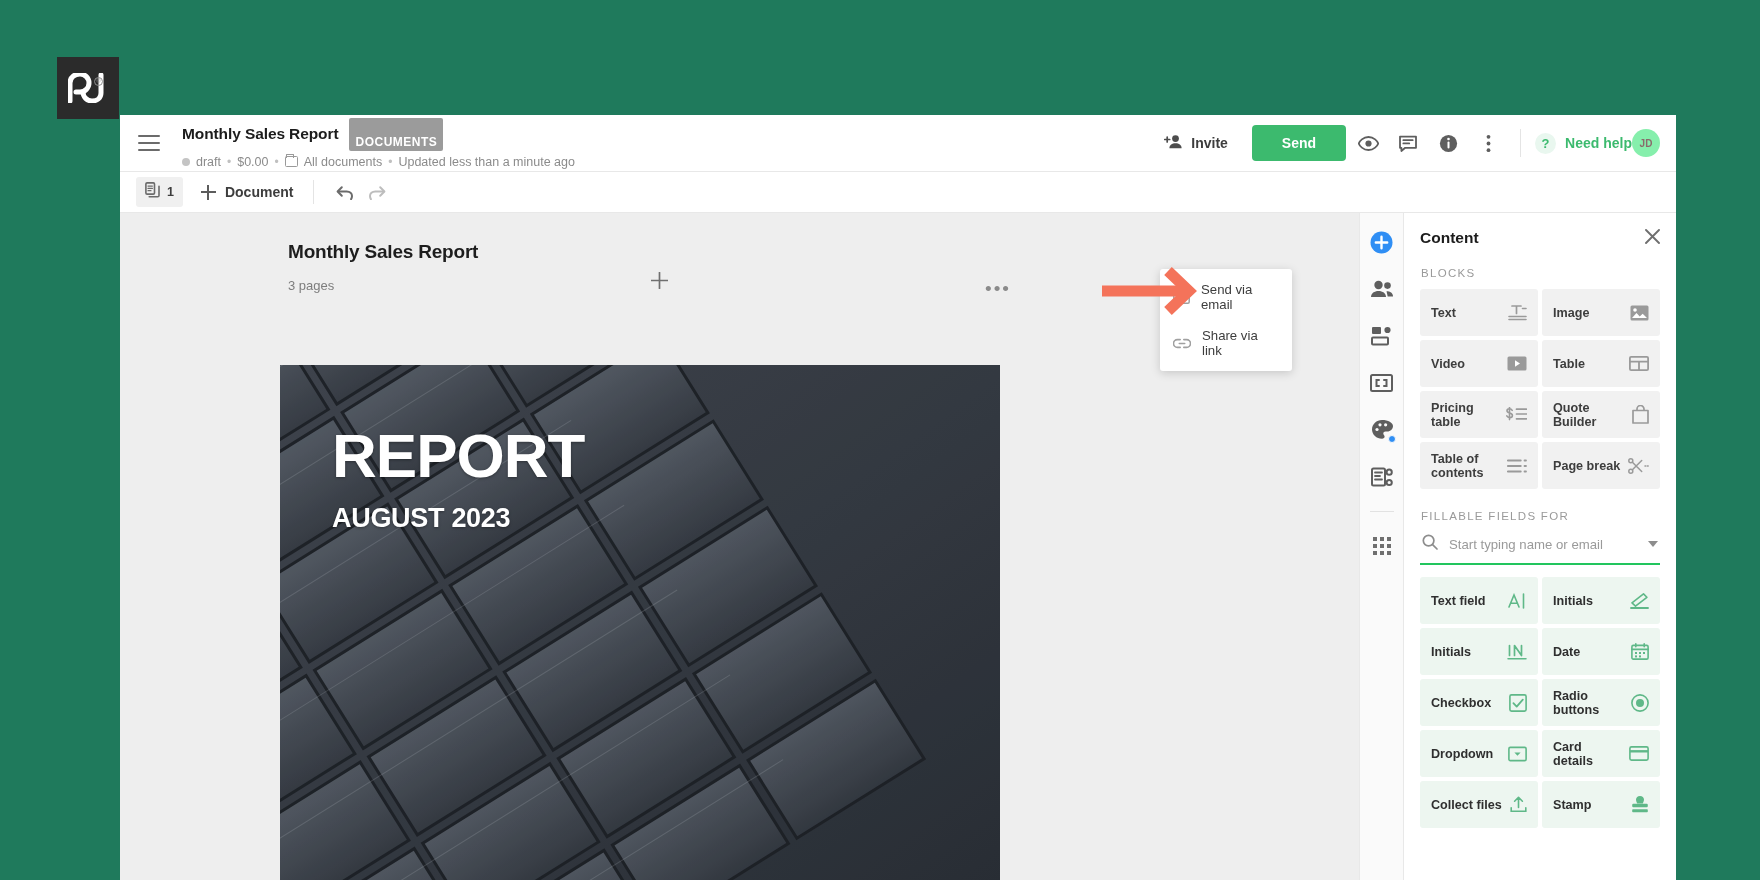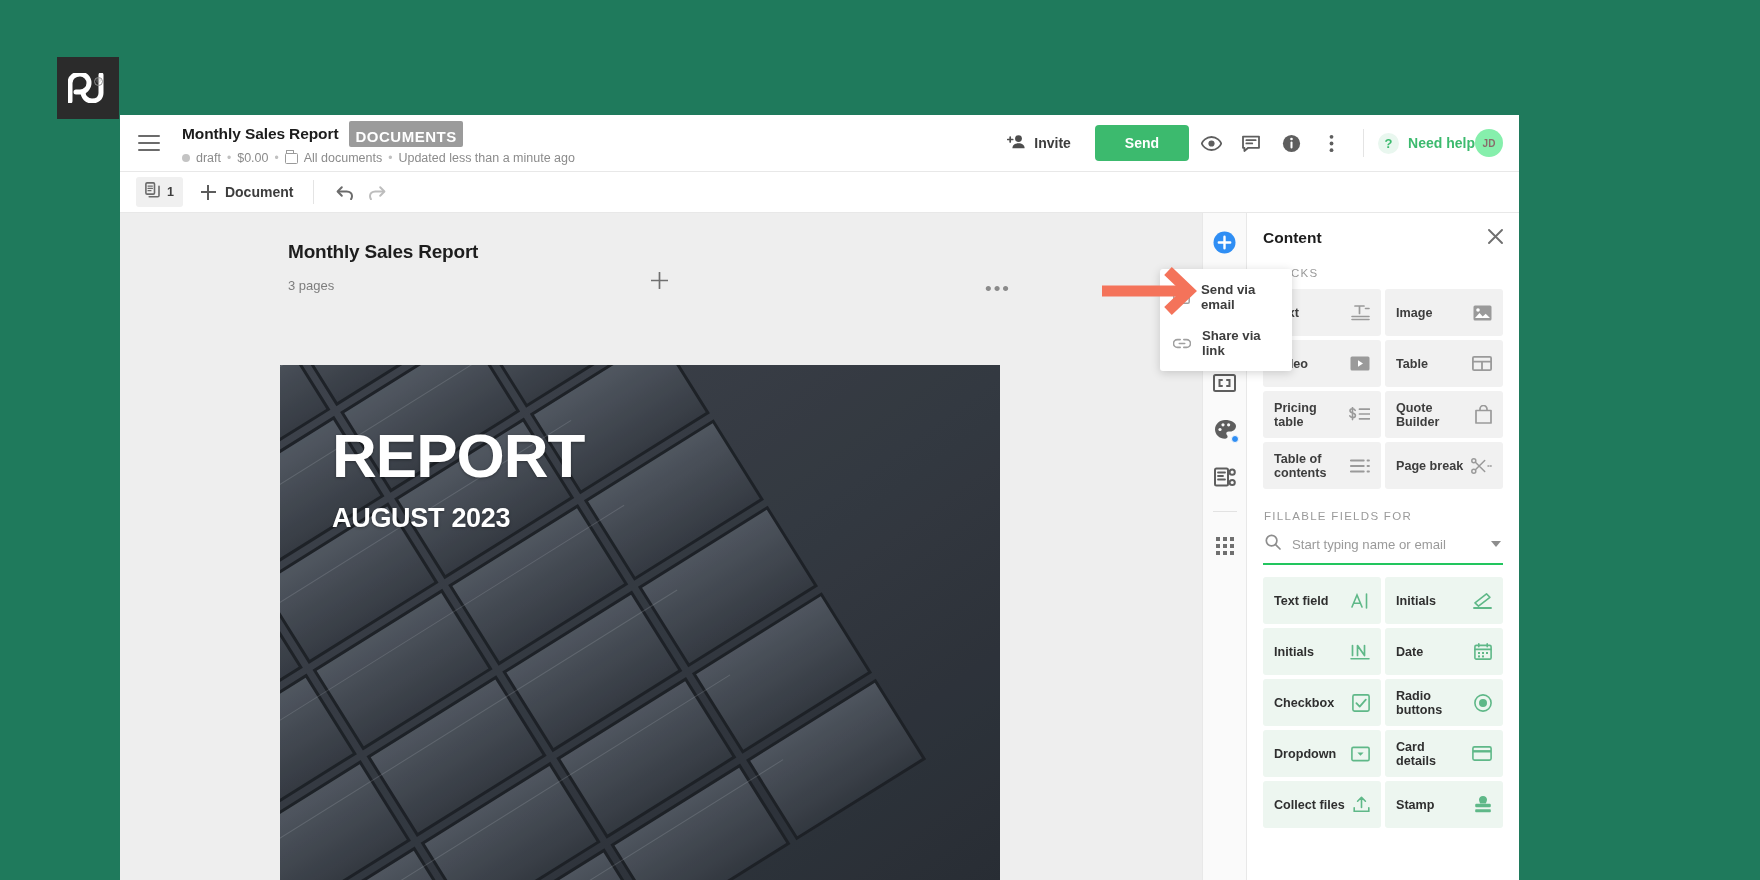--- a/index.html
+++ b/index.html
@@ -22,21 +22,21 @@
   .logo-reg {
     position: absolute; right: 5px; top: 4px;
     width: 9px; height: 9px; border-radius: 50%;
     border: 1px solid #8f8f8f; color: #8f8f8f;
     font-size: 6px; line-height: 7px; text-align: center;
   }
 
   
   .app {
     position: absolute; left: 120px; top: 115px;
-    width: 1399px; height: 765px;
+    width: 1556px; height: 765px;
     background: #ffffff;
     overflow: hidden;
   }
 
   
   .topbar {
     position: relative;
     height: 57px;
     border-bottom: 1px solid #e8e8e8;
     display: flex; align-items: center;
@@ -48,22 +48,22 @@
     cursor: pointer; margin-right: 22px; flex: 0 0 auto;
   }
   .hamburger i { display: block; height: 2px; background: #6b6b6b; border-radius: 1px; }
 
   .doc-meta { flex: 0 0 auto; }
   .doc-title-row { display: flex; align-items: center; gap: 11px; }
   .doc-title {
     font-size: 15.5px; font-weight: bold; color: #1c1c1c; letter-spacing: -0.1px;
   }
   .doc-badge {
-    background: #9b9b9b; color: #fff; font-size: 15px; font-weight: bold;
-    letter-spacing: 0.5px; padding: 7px 6px 2px; border-radius: 2px;
+    background: #9b9b9b; color: #fff; font-size: 12px; font-weight: bold;
+    letter-spacing: 0.5px; padding: 17px 6px 2px; border-radius: 2px;
   }
   .doc-sub {
     display: flex; align-items: center; gap: 6px;
     font-size: 12.5px; color: #8b8b8b; margin-top: 4px;
   }
   .dot-status { width: 8px; height: 8px; border-radius: 50%; background: #c4c4c4; display:inline-block; }
   .sep-dot { color: #c0c0c0; font-size: 12px; }
   .folder-ic { width: 13px; height: 11px; border: 1.4px solid #9a9a9a; border-radius: 1.5px; position: relative; display:inline-block; }
   .folder-ic:before { content:""; position:absolute; left:0; top:-3.5px; width:6px; height:3px; border:1.4px solid #9a9a9a; border-bottom:none; border-radius:1px 1px 0 0; }
 
@@ -233,21 +233,21 @@
   }
   .field-card .block-label { color: #2f2f2f; }
   .field-card .block-ic { color: #5fb888; }
 
   
   .menu {
     position: absolute; left: 1040px; top: 154px;
     width: 132px; background: #fff;
     border-radius: 3px;
     box-shadow: 0 2px 10px rgba(0,0,0,.17);
-    padding: 5px 0; z-index: 40; font-weight: bold;
+    padding: 5px 0; z-index: 40;
   }
   .menu-item {
     display: flex; align-items: center; gap: 11px;
     padding: 8px 13px; cursor: pointer;
     font-size: 13.2px; color: #3d3d3d;
   }
   .menu-item .mi-ic { color: #a0a0a0; display: flex; flex: 0 0 auto; }
 
   
   .anno-arrow {

